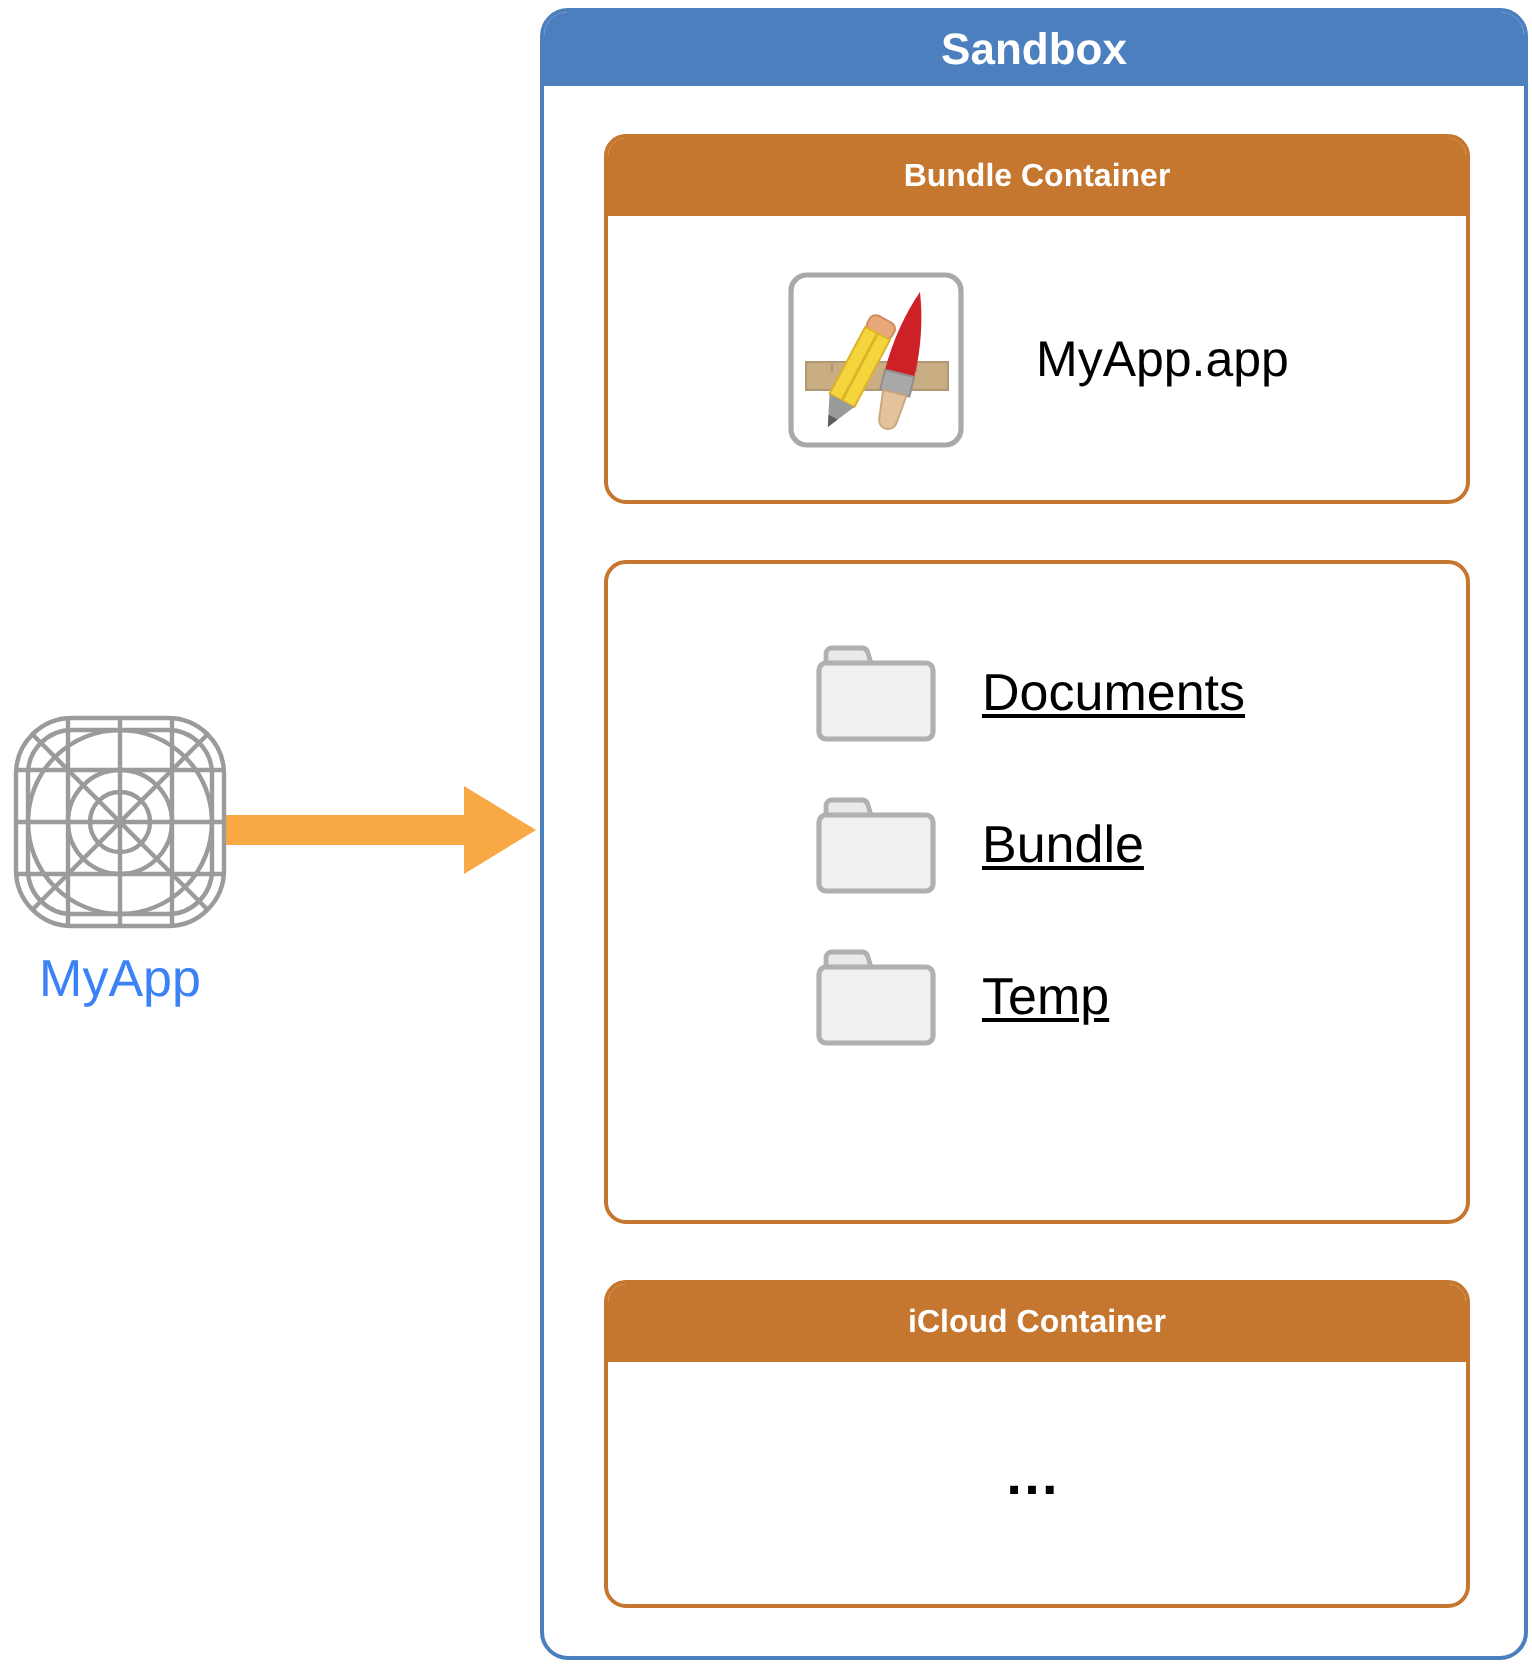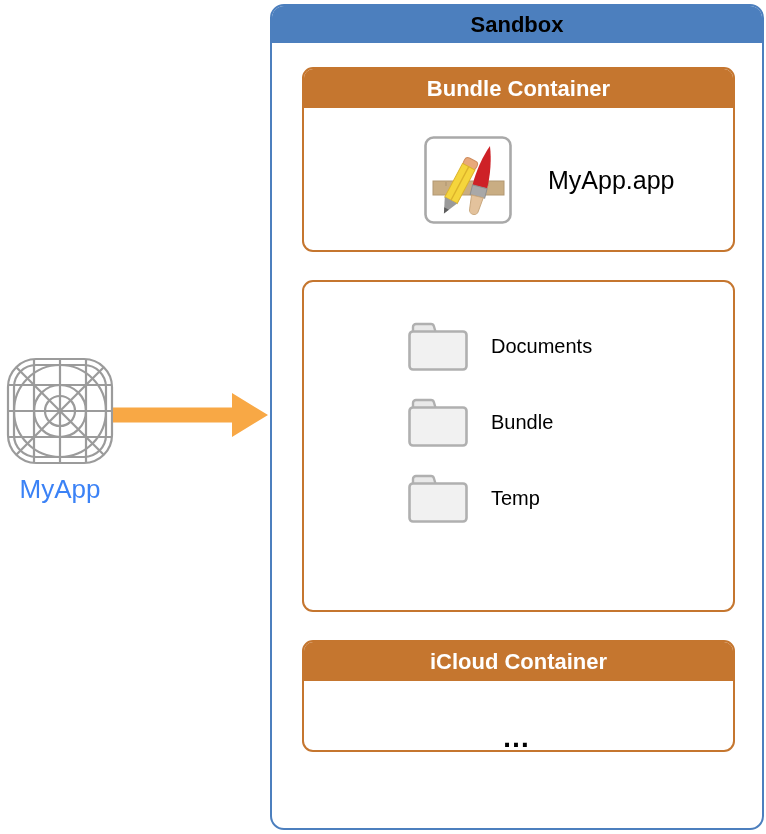--- a/index.html
+++ b/index.html
@@ -27,47 +27,47 @@
   .arrow polygon{fill:var(--arrow,#F8A845);}
 
   
   .sandbox{
     position:absolute;left:270px;top:4px;width:494px;height:826px;
     border:2px solid var(--blue);border-radius:14px;background:#fff;overflow:hidden;
   }
   .sandbox-header{
     height:37px;background:var(--blue);
     display:flex;align-items:center;justify-content:center;
-    color:#000000;font-weight:700;font-size:22px;
+    color:#ffffff;font-weight:700;font-size:22px;
   }
 
   
   .inner-box{
     position:absolute;left:30px;width:433px;
     border:2px solid var(--orange);border-radius:11px;background:#fff;overflow:hidden;
   }
   .inner-box .box-header{
     height:39px;background:var(--orange);
     display:flex;align-items:center;justify-content:center;
-    color:#fff;font-weight:700;font-size:22px;
+    color:#fff;font-weight:700;font-size:16px;
   }
   .box-bundle{top:61px;height:185px;}
   .box-data{top:274px;height:332px;}
-  .box-icloud{top:634px;height:112px;}
+  .box-icloud{top:634px;height:164px;}
 
   .bundle-content{
     height:144px;display:flex;align-items:center;
-    padding-left:120px;gap:36px;
+    padding-left:90px;gap:36px;
   }
   .bundle-label{font-size:25px;}
 
   .folder-list{padding:37px 0 0 102px;display:flex;flex-direction:column;gap:22px;}
   .folder-row{display:flex;align-items:center;height:54px;}
   .folder-row svg{flex:0 0 auto;}
-  .folder-label{margin-left:21px;font-size:20px;}
+  .folder-label{margin-left:21px;font-size:26px;text-decoration:underline;}
 
   .icloud-content{
     height:113px;display:flex;align-items:center;justify-content:center;
   }
   .ellipsis{font-size:28px;font-weight:700;letter-spacing:5px;}
 </style>
 </head>
 <body>
 
 <div class="stage">

